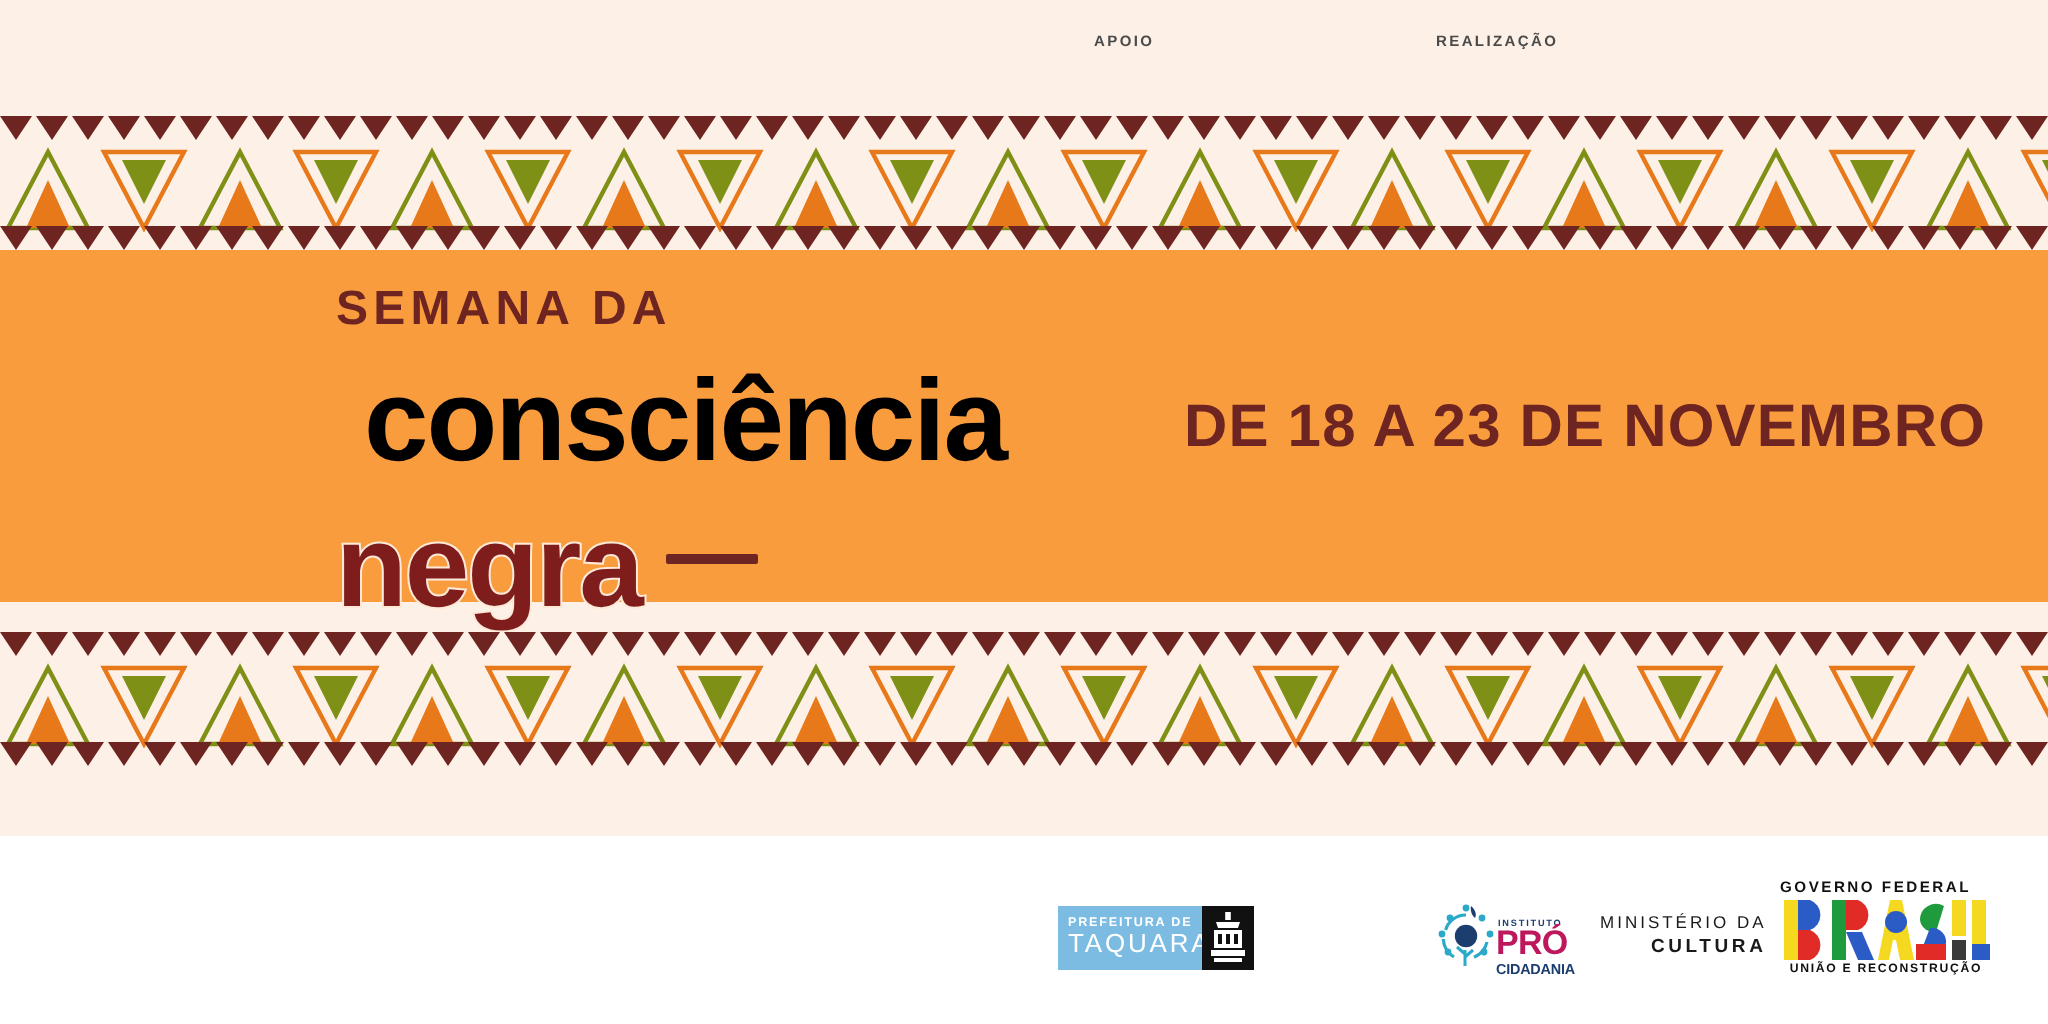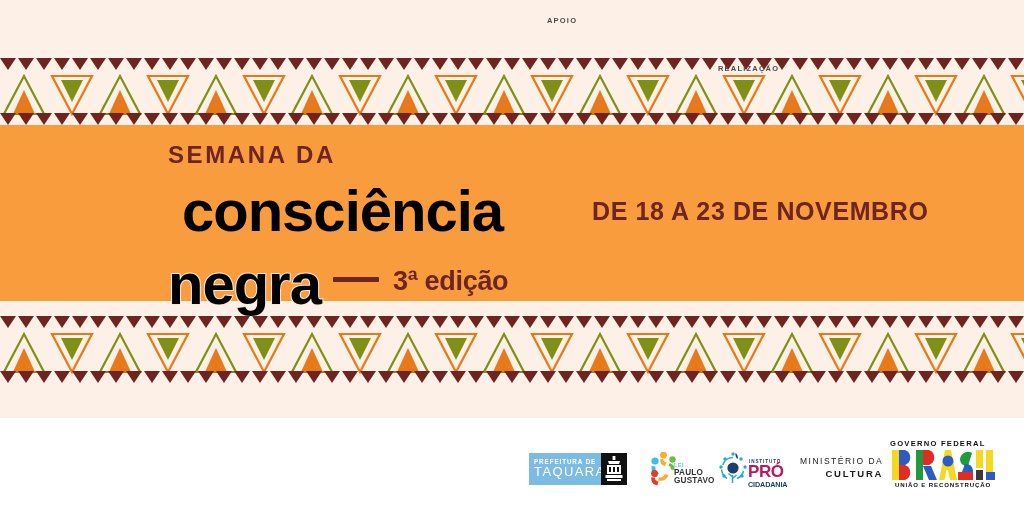--- a/index.html
+++ b/index.html
@@ -33,48 +33,48 @@
     font-size:24px;font-weight:bold;letter-spacing:2.6px;
     color:#6E2420;line-height:1;margin:0 0 4px 0;
   }
   .bigline{
     font-size:58px;font-weight:bold;letter-spacing:-1px;
     color:#000000;line-height:1.05;margin:14px;
   }
   .row3{display:flex;align-items:center;gap:0;margin-top:-2px;}
   .negra{
     font-size:58px;font-weight:bold;letter-spacing:-1px;
-    color:#000000;line-height:1.05;margin:0;
+    color:#7f1d1d;line-height:1.05;margin:0;
     -webkit-text-stroke:2px #FDE9D8;
     paint-order:stroke fill;
   }
   .dash{
     display:inline-block;width:46px;height:5px;background:#6E2420;
     margin:0 14px 10px 12px;border-radius:1px;
   }
   .edicao{
     font-size:27px;font-weight:bold;color:#6E2420;letter-spacing:-0.3px;
     margin:0 0 6px 0;line-height:1;
   }
 
   .hero-date{
     position:absolute;left:592px;top:72px;
-    font-size:25px;font-weight:bold;letter-spacing:0.6px;
+    font-size:30px;font-weight:bold;letter-spacing:0.6px;
     color:#6E2420;white-space:nowrap;
   }
 
   
   .footer{position:absolute;left:0;top:418px;width:1024px;height:94px;background:#ffffff;}
 
   .f-label{
     position:absolute;font-size:7.5px;font-weight:bold;letter-spacing:1.2px;
     color:#4a4a4a;text-transform:uppercase;
   }
   .lbl-apoio{left:547px;top:16px;}
-  .lbl-realiz{left:718px;top:16px;margin-top:48px;}
+  .lbl-realiz{left:718px;top:16px;}
 
   
   .logo-taquara{position:absolute;left:529px;top:453px;width:98px;height:32px;display:flex;}
   .taq-blue{
     width:72px;height:32px;background:#7CBCE3;
     display:flex;flex-direction:column;justify-content:center;
     padding-left:5px;box-sizing:border-box;
   }
   .taq-small{font-size:6.3px;font-weight:bold;letter-spacing:0.9px;color:#ffffff;}
   .taq-big{font-size:13px;font-weight:normal;letter-spacing:1.4px;color:#ffffff;line-height:1.1;}
@@ -185,21 +185,20 @@
     </div>
   </div>
 
   <div class="hero">
     <div class="hero-left">
       <div class="kicker">SEMANA DA</div>
       <div class="bigline">consciência</div>
       <div class="row3">
         <div class="negra">negra</div>
         <span class="dash"></span>
-        <div class="edicao">3ª edição</div>
       </div>
     </div>
     <div class="hero-date">DE 18 A 23 DE NOVEMBRO</div>
   </div>
 
   <div class="band band-bottom">
 
     <div class="microrow" style="top:0px;">
       <svg width="1024" height="13" viewBox="0 0 1024 13" xmlns="http://www.w3.org/2000/svg">
         <g fill="#6E2420">
@@ -287,38 +286,20 @@
         <rect x="3" y="9" width="14" height="9" fill="#ffffff"></rect>
         <rect x="5" y="11" width="2" height="5" fill="#111111"></rect>
         <rect x="9" y="11" width="2" height="5" fill="#111111"></rect>
         <rect x="13" y="11" width="2" height="5" fill="#111111"></rect>
         <rect x="1.5" y="19" width="17" height="3" fill="#ffffff"></rect>
         <rect x="3" y="23" width="14" height="2" fill="#ffffff"></rect>
       </svg>
     </div>
   </div>
 
-  <div class="logo-lpg">
-    <svg width="30" height="36" viewBox="0 0 30 36" xmlns="http://www.w3.org/2000/svg">
-      <circle cx="7" cy="10" r="3.6" fill="#3FBEE6"></circle>
-      <path d="M3.6 15 C3 20, 5 25, 8.5 26 L11 22 C8.5 21, 7 18.5, 7.4 15.5 Z" fill="#3FBEE6"></path>
-      <circle cx="15.5" cy="4.2" r="3.4" fill="#F2B230"></circle>
-      <path d="M12.4 8 C11.8 11.5, 13.6 14.5, 17 15 L18.6 11.4 C16.4 11, 15.3 9.6, 15.4 8 Z" fill="#F2B230"></path>
-      <circle cx="24.5" cy="8.5" r="3.2" fill="#6FBE44"></circle>
-      <path d="M21.5 12.2 C25 12.8, 27 15.6, 26.6 19 L22.8 18.6 C23 16.6, 22.2 15.2, 20.6 14.8 Z" fill="#6FBE44"></path>
-      <circle cx="6.5" cy="22.5" r="3.4" fill="#E23B2E"></circle>
-      <path d="M3.4 26.3 C2.6 30.5, 5.2 34.2, 9.4 34.4 L10.4 30.5 C8.1 30.2, 6.8 28.6, 7 26.6 Z" fill="#E23B2E"></path>
-      <path d="M10 29.5 C14.5 30.8, 19 28.5, 20.5 24.2 L16.8 23 C15.8 25.6, 13.4 27, 10.8 26.2 Z" fill="#F2B230"></path>
-    </svg>
-    <div class="lpg-text">
-      <div class="lpg-lei">LEI</div>
-      <div class="lpg-nm">PAULO</div>
-      <div class="lpg-nm">GUSTAVO</div>
-    </div>
-  </div>
 
   <div class="logo-pro">
     <svg width="34" height="36" viewBox="0 0 34 36" xmlns="http://www.w3.org/2000/svg">
       <circle cx="16" cy="17" r="5.6" fill="#1C3E6E"></circle>
       <g stroke="#2AA9C9" stroke-width="1.6" fill="none">
         <path d="M16 6.5 A10.5 10.5 0 0 0 5.8 14"></path>
         <path d="M4.6 18.5 A11.5 11.5 0 0 0 10 27.5"></path>
         <path d="M20 27.6 A11 11 0 0 0 26.5 20"></path>
       </g>
       <g fill="#2AA9C9">

